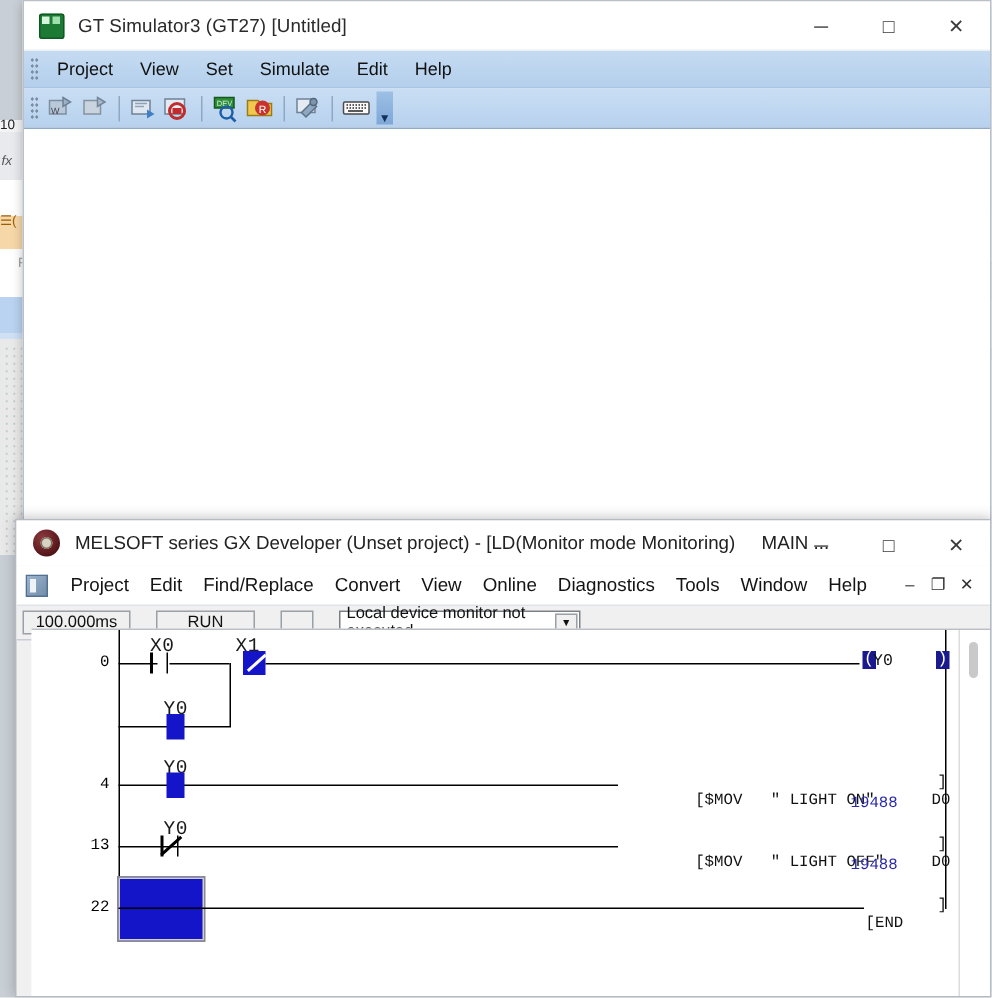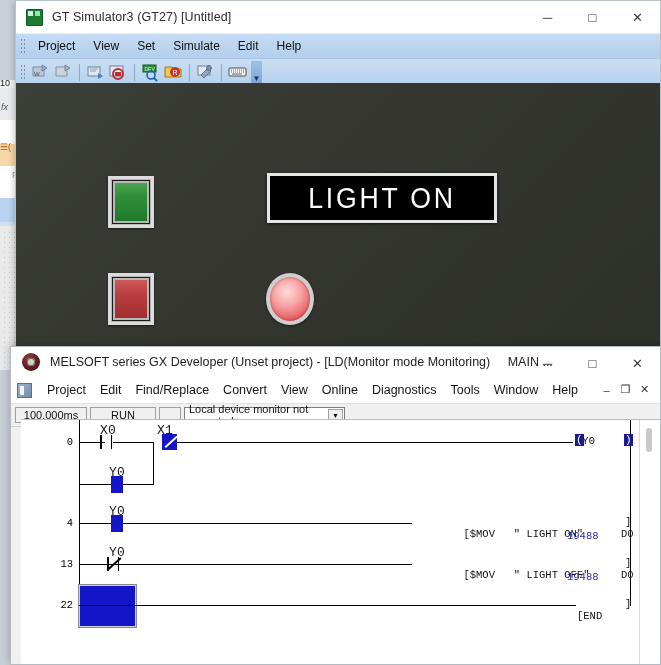--- a/index.html
+++ b/index.html
@@ -105,21 +105,21 @@
   .gx-mdiicon:after{content:"";position:absolute;left:3px;top:3px;width:4px;height:9px;background:#eef3f8;}
   .gx-menu{font-size:12.5px;color:#141414;padding:3px 7px;}
   .mdi-btns{position:absolute;right:6px;top:4px;display:flex;}
   .mdi-b{width:19px;height:17px;display:flex;align-items:center;justify-content:center;
     font-size:11px;color:#333;}
 
   #gx-statusstrip{height:22px;background:#f0f0f0;display:flex;align-items:center;
     padding:0 4px;border-bottom:1px solid #c9ced4;}
   .fld{height:16px;box-sizing:border-box;border:1px solid #9aa0a6;background:#f0f0f0;
     font-size:11px;color:#111;display:flex;align-items:center;justify-content:center;
-    margin-right:3px;}
+    margin-right:17px;}
   #fld-scan{width:72px;}
   #fld-run{width:66px;}
   #fld-blank{width:22px;}
   #fld-monitor{width:161px;background:#fff;border:1px solid #7a7f85;
     justify-content:flex-start;padding-left:4px;position:relative;}
   .combo-arrow{position:absolute;right:1px;top:1px;width:15px;height:12px;
     background:#f0f0f0;border:1px solid #9aa0a6;box-sizing:border-box;
     display:flex;align-items:center;justify-content:center;font-size:7px;color:#111;}
 
   
@@ -279,43 +279,20 @@
     <div class="tbi">
       <svg width="21" height="20" viewBox="0 0 21 20">
           <rect x="2" y="6" width="17" height="8" rx="1" fill="#fafafa" stroke="#4a4a4a"></rect>
           <path d="M4 8h1M6 8h1M8 8h1M10 8h1M12 8h1M14 8h1M16 8h1M4 10h1M6 10h1M8 10h1M10 10h1M12 10h1M14 10h1M16 10h1M5 12h10" stroke="#5a5a5a" stroke-width="1.2"></path>
         </svg>
     </div>
 
     <div class="tb-overflow">▼</div>
   </div>
 
-  <div id="gt-screen">
-
-    <div class="sq-btn" style="left:92px;top:93px;">
-      <div class="sq-inner">
-          <div class="sq-face face-green"></div>
-        </div>
-    </div>
-
-    <div class="sq-btn" style="left:92px;top:190px;">
-      <div class="sq-inner">
-          <div class="sq-face face-red"></div>
-        </div>
-    </div>
-
-    <div class="lamp" style="left:250px;top:190px;">
-      <div class="lamp-in"></div>
-    </div>
-
-    <div id="disp-panel" style="left:251px;top:90px;width:230px;height:50px;">
-      <div id="disp-text">LIGHT ON</div>
-    </div>
-
-  </div>
 </div>
 
 <div id="gx-window">
 
   <div id="gx-titlebar">
     <div class="gx-appicon"></div>
     <div id="gx-title">
       <span>MELSOFT series GX Developer (Unset project) - [LD(Monitor mode Monitoring)</span>
       <span class="sub">MAIN ...</span>
     </div>

